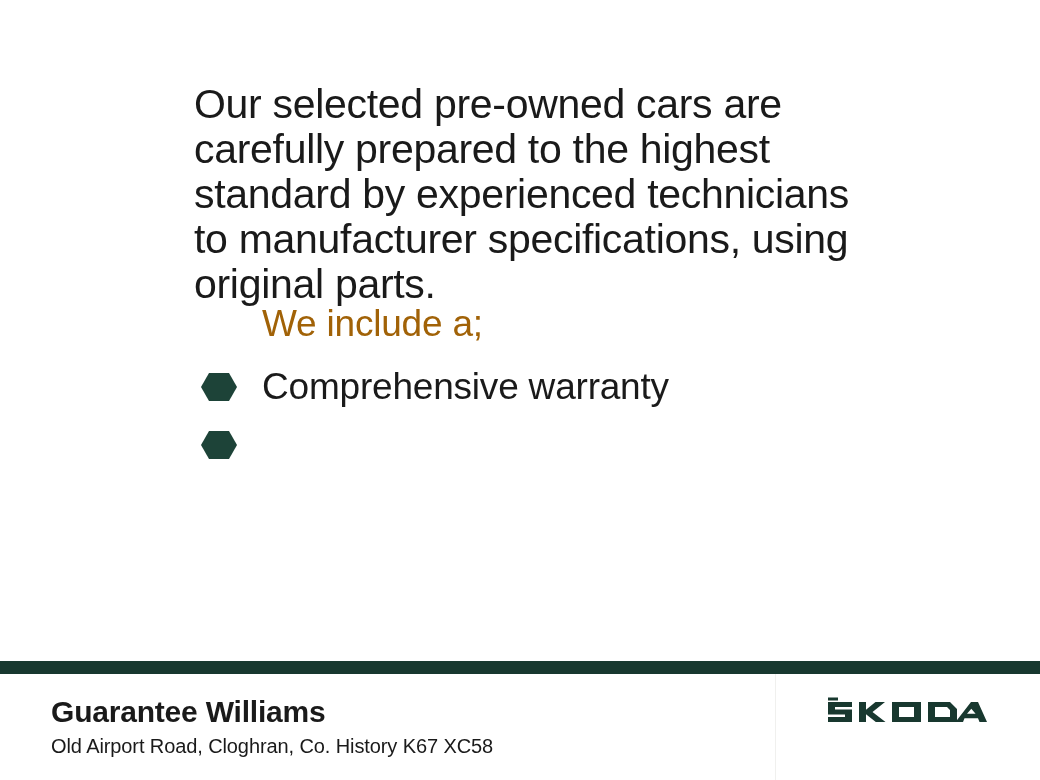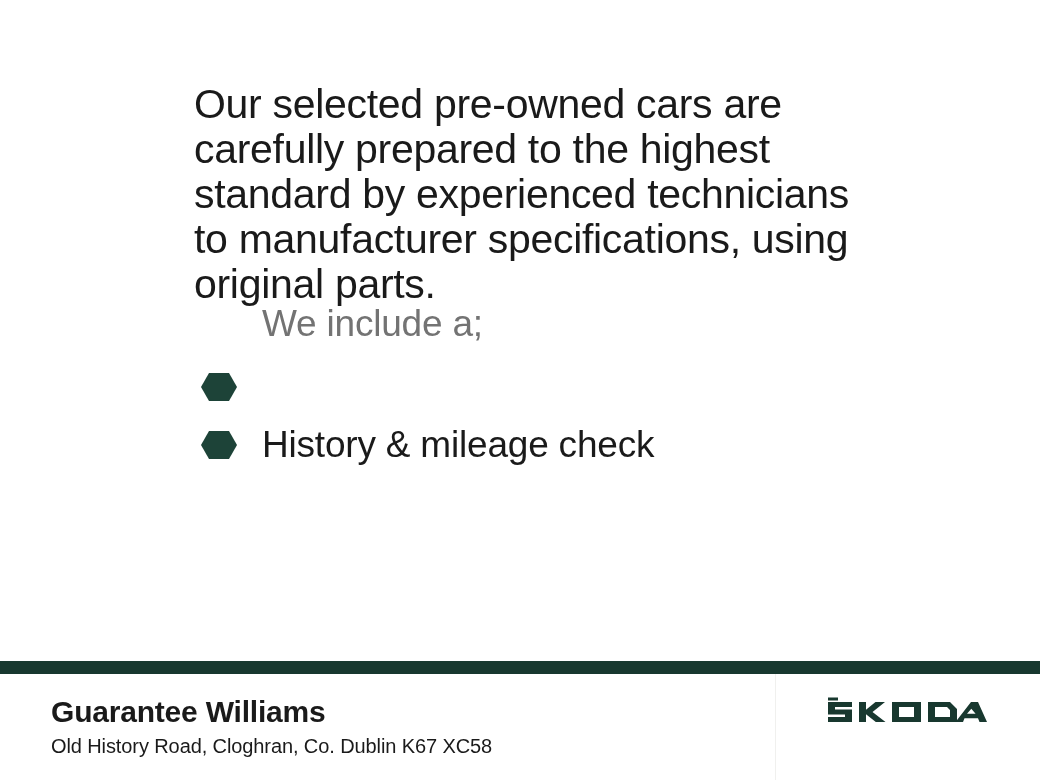--- a/index.html
+++ b/index.html
@@ -36,21 +36,21 @@
     white-space: pre-wrap;
   }
 
   
   .include-line {
     position: absolute;
     left: 262px;
     top: 302px;
     font-size: 37px;
     line-height: 44px;
-    color: #737373;
+    color: #a16207;
     font-weight: 400;
     letter-spacing: -0.2px;
   }
 
   
   .bullet-list {
     position: absolute;
     left: 200px;
     top: 358px;
     width: 700px;
@@ -147,49 +147,49 @@
 </head>
 <body>
 
 <div id="slide">
 
   <div class="headline">Our selected pre-owned cars are carefully prepared to the highest standard by experienced technicians  to manufacturer specifications, using original parts.</div>
 
   <div class="include-line">We include a;</div>
 
   <ul class="bullet-list">
+
+    <li class="bullet-item">
+      <span class="bullet-marker">
+        <svg viewBox="0 0 38 30" xmlns="http://www.w3.org/2000/svg" aria-hidden="true">
+          <polygon points="9,1 29,1 37,15 29,29 9,29 1,15" fill="#1d4338"></polygon>
+        </svg>
+      </span>
+      <span class="bullet-text">Comprehensive warranty</span>
+    </li>
+
 
     <li class="bullet-item">
       <span class="bullet-marker">
         <svg viewBox="0 0 38 30" xmlns="http://www.w3.org/2000/svg" aria-hidden="true">
           <polygon points="9,1 29,1 37,15 29,29 9,29 1,15" fill="#1d4338"></polygon>
         </svg>
       </span>
     </li>
 
 
-    <li class="bullet-item">
-      <span class="bullet-marker">
-        <svg viewBox="0 0 38 30" xmlns="http://www.w3.org/2000/svg" aria-hidden="true">
-          <polygon points="9,1 29,1 37,15 29,29 9,29 1,15" fill="#1d4338"></polygon>
-        </svg>
-      </span>
-      <span class="bullet-text">History &amp; mileage check</span>
-    </li>
-
-
   </ul>
 
   <div class="footer-band"></div>
 
   <div class="footer-logo-panel"></div>
   <div class="footer-panel-divider"></div>
 
   <div class="dealer-name">Guarantee Williams</div>
-  <div class="dealer-address">Old History Road, Cloghran, Co. Dublin K67 XC58</div>
+  <div class="dealer-address">Old Airport Road, Cloghran, Co. History K67 XC58</div>
 
   <div class="skoda-logo">
     <svg viewBox="0 0 162 34" xmlns="http://www.w3.org/2000/svg" aria-hidden="true">
       <g fill="#18382f">
 
         <path d="M2 7 L26 7 L26 12 L9 12 L9 14.5 L26 14.5 L26 27 L2 27 L2 22 L19 22 L19 19.5 L2 19.5 Z"></path>
         <rect x="2" y="2.5" width="10" height="3"></rect>
 
         <path d="M33 7 L40 7 L40 14.8 L49.5 7 L59 7 L46.5 17 L59.5 27 L49.8 27 L40 19.2 L40 27 L33 27 Z"></path>
 

